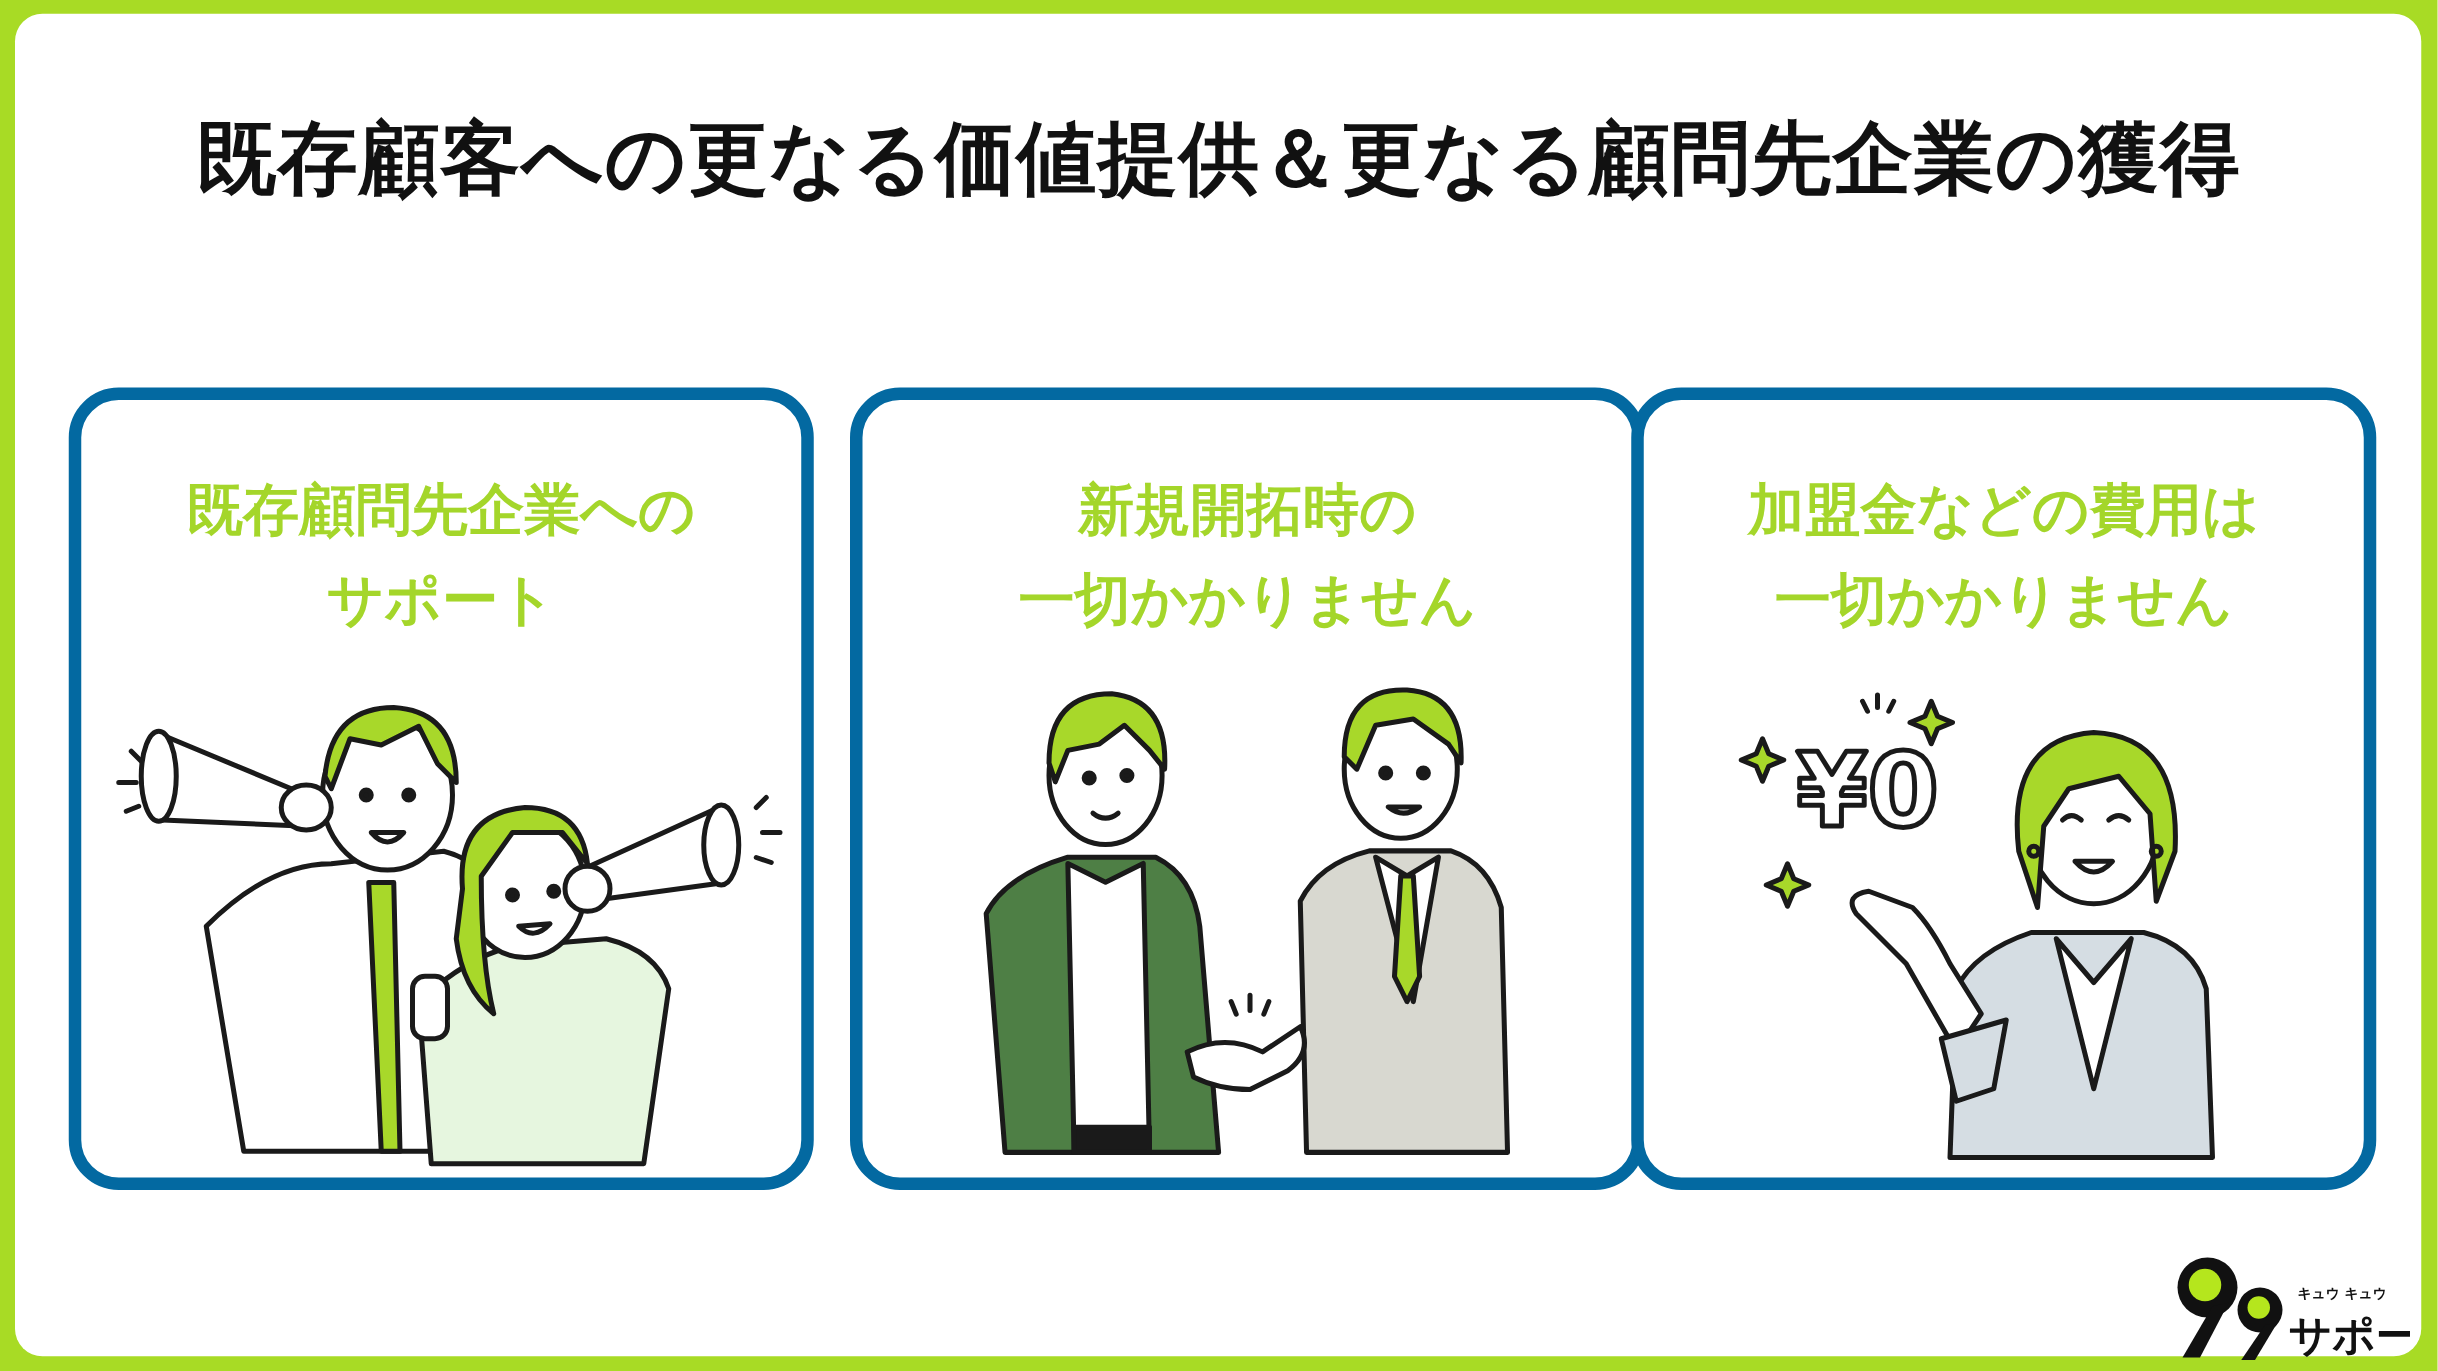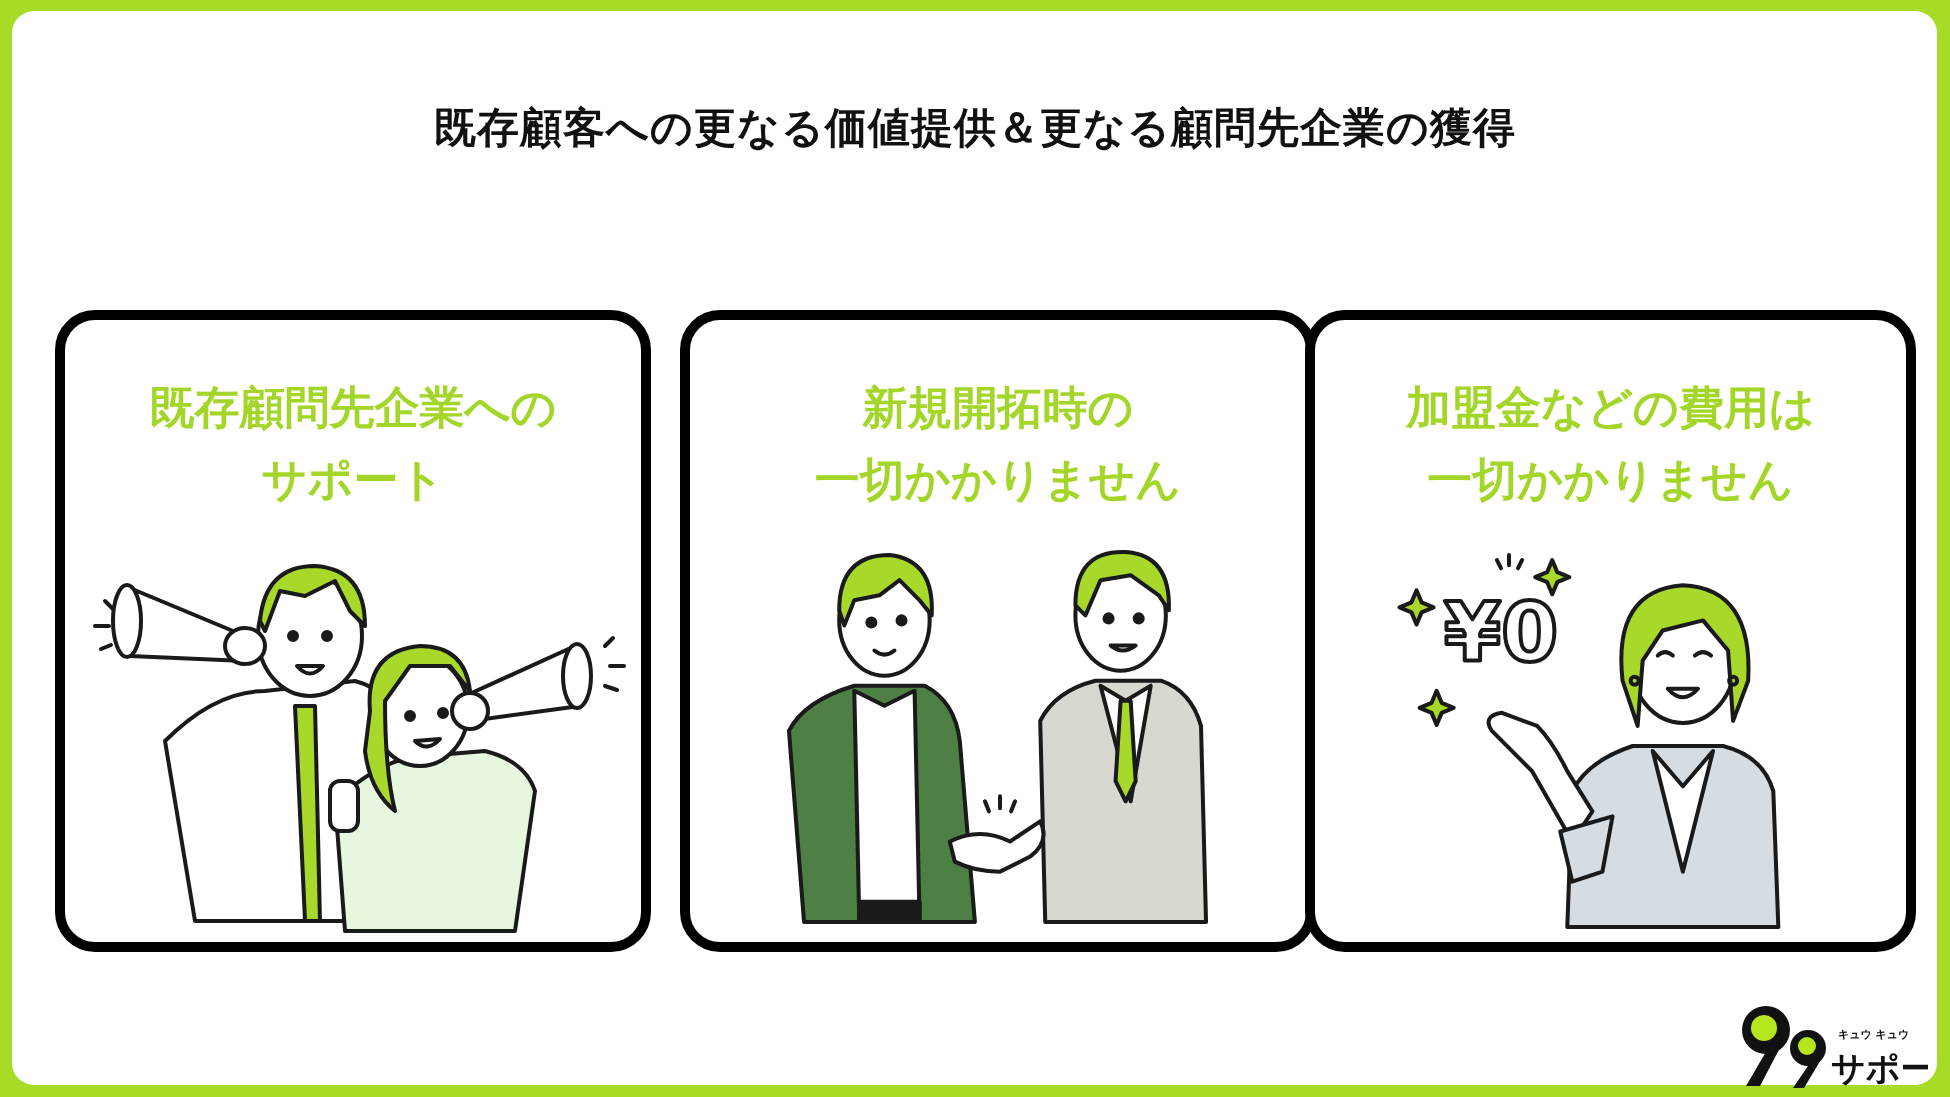--- a/index.html
+++ b/index.html
@@ -8,25 +8,25 @@
     background:#a8db25;
     font-family:"DejaVu Sans", "Liberation Sans", sans-serif;
     position:relative;
   }
   .frame {
     position:absolute; left:12px; top:11px; width:1925px; height:1074px;
     background:#ffffff; border-radius:22px;
   }
   .headline {
     position:absolute; left:0; top:78px; width:1950px; text-align:center;
-    font-weight:bold; color:#111; font-size:42px; line-height:100px; letter-spacing:1px;
+    font-weight:bold; color:#111; font-size:64px; line-height:100px; letter-spacing:1px;
   }
   .card {
     position:absolute; top:310px; width:576px; height:622px;
-    border:10px solid #000000; border-radius:40px; background:#fff;
+    border:10px solid #0369a1; border-radius:40px; background:#fff;
   }
   .card-title {
     position:absolute; left:0; right:0; top:52px; text-align:center;
     color:#a4d62a; font-weight:bold; font-size:45px; line-height:72px;
   }
   .illus { position:absolute; left:0; right:0; bottom:0; top:220px; }
   .illus svg { width:100%; height:100%; }
   .logo { position:absolute; left:1738px; top:1000px; width:190px; height:90px; }
 </style>
 </head>
@@ -107,21 +107,21 @@
       <circle cx="398" cy="78" r="4" fill="#1a1a1a"></circle>
         <circle cx="428" cy="78" r="4" fill="#1a1a1a"></circle>
       <path d="M400 105 Q412 115 425 105 Z" fill="#fff"></path>
 
       <path d="M240 300 Q270 285 300 300 L330 280 Q340 300 320 315 L290 330 Q265 330 245 320 Z" fill="#fff"></path>
       <path d="M275 260 l4 10 M290 255 l0 12 M305 260 l-4 10"></path>
     </svg>
   </div>
 </div>
 
-<div class="card" style="left:1305px;padding-left:15px;">
+<div class="card" style="left:1305px;">
   <div class="card-title">
     <div>加盟金などの費用は</div>
     <div>一切かかりません</div>
   </div>
   <div class="illus">
     <svg viewBox="0 0 576 400" fill="none" stroke="#1a1a1a" stroke-width="4" stroke-linecap="round" stroke-linejoin="round">
 
       <path d="M95 50 L100 62 L112 67 L100 72 L95 84 L90 72 L78 67 L90 62 Z" fill="#a8d82a"></path>
       <path d="M230 20 L235 32 L247 37 L235 42 L230 54 L225 42 L213 37 L225 32 Z" fill="#a8d82a"></path>
       <path d="M115 150 L120 162 L132 167 L120 172 L115 184 L110 172 L98 167 L110 162 Z" fill="#a8d82a"></path>

